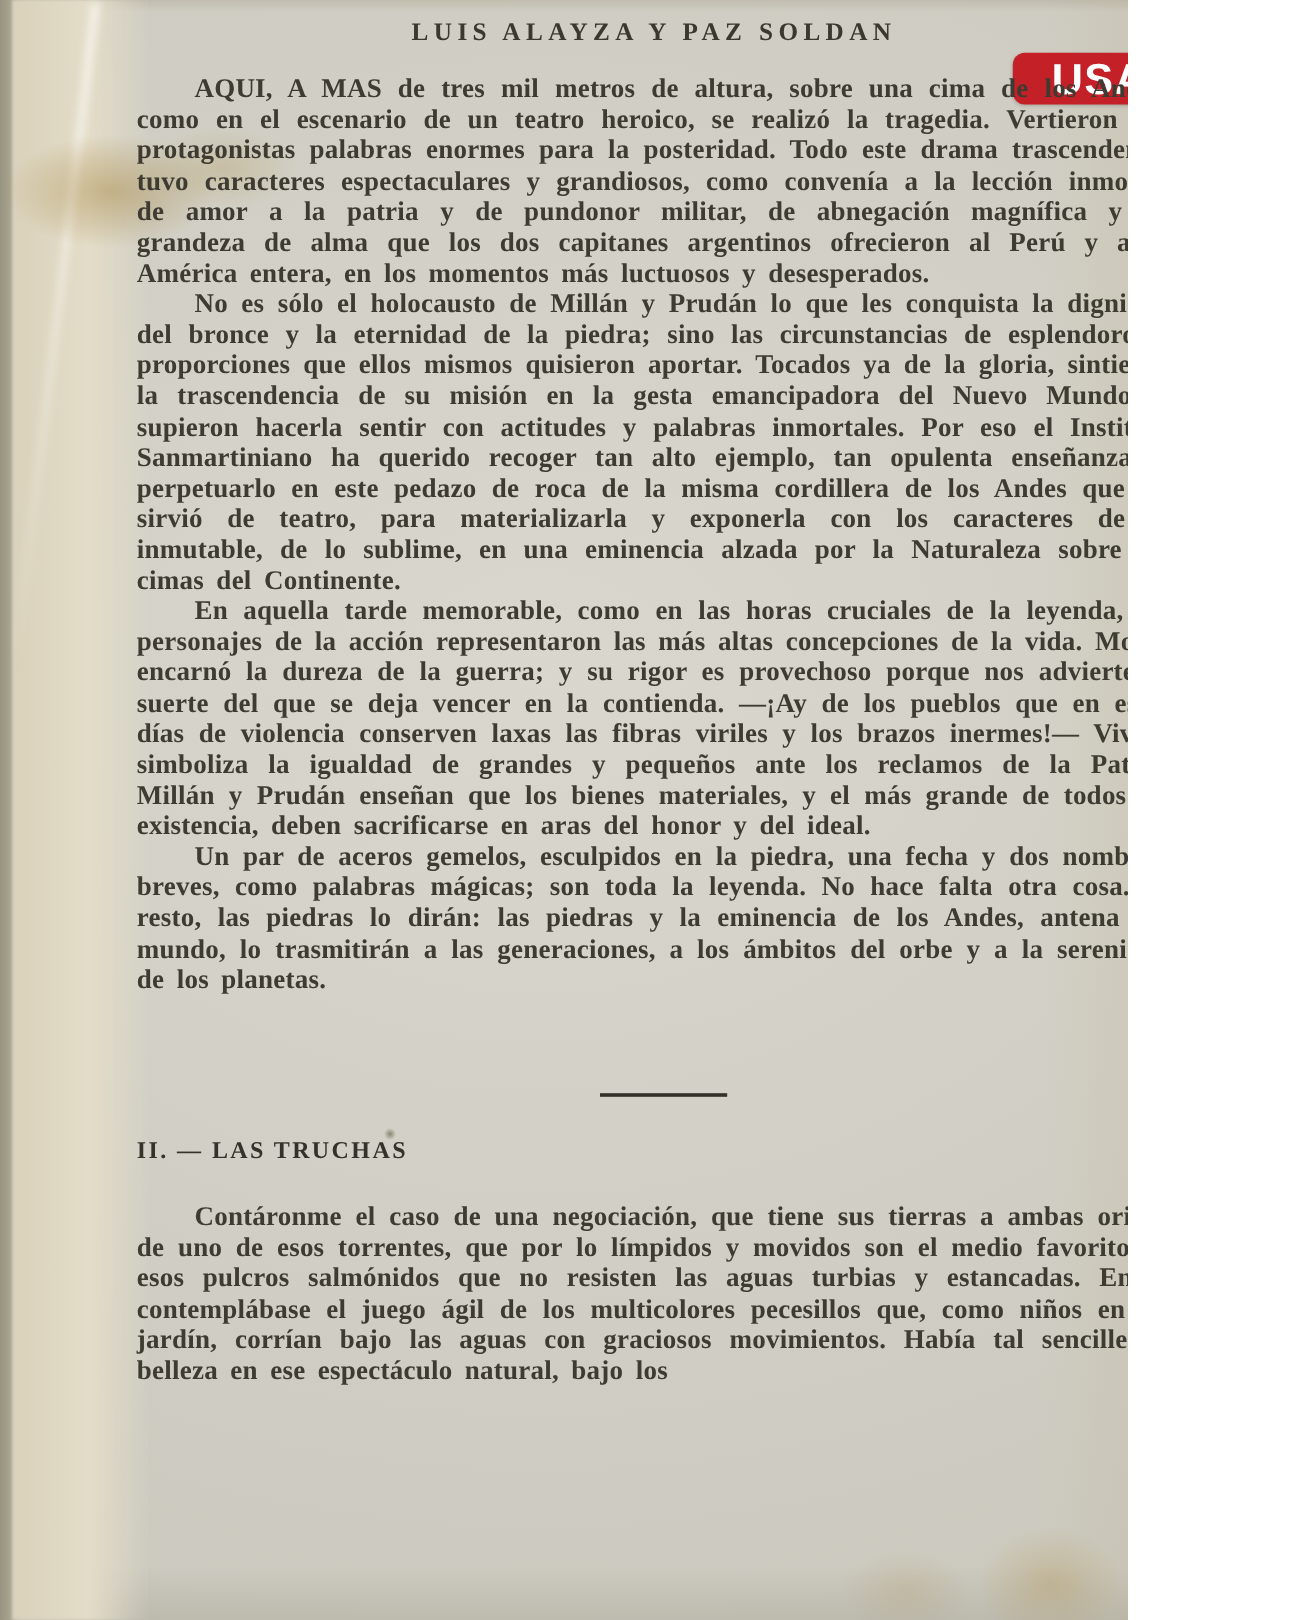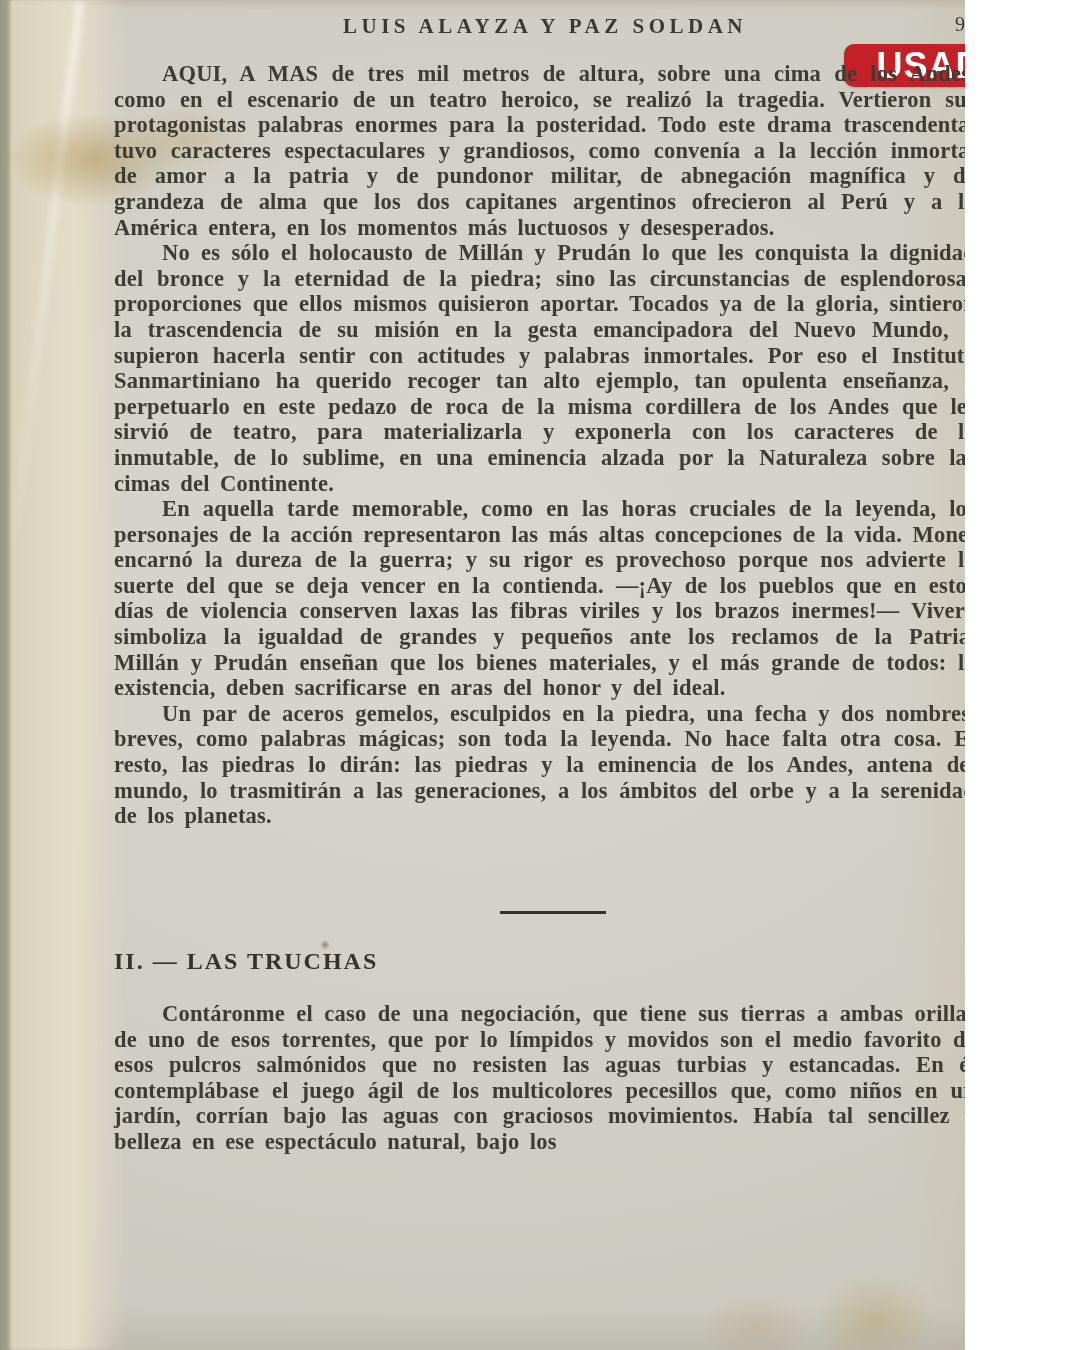--- a/index.html
+++ b/index.html
@@ -9,21 +9,20 @@
     position: relative;
     width: 940px;
     height: 1350px;
     overflow: hidden;
     background-color: #d6d4ca;
     background-image:
       linear-gradient(180deg, rgba(160,150,125,0.30) 0px, rgba(160,150,125,0) 10px),
       linear-gradient(0deg, rgba(120,115,95,0.18) 0px, rgba(120,115,95,0) 45px),
       linear-gradient(270deg, rgba(185,172,135,0.16) 0px, rgba(185,172,135,0) 70px),
       radial-gradient(1100px 850px at 48% 42%, rgba(255,255,255,0.07), rgba(95,92,75,0.09));
-    padding-left: 25px;
   }
 
   
   .edge-dark {
     position: absolute; left: 0; top: 0; width: 16px; height: 100%;
     background: linear-gradient(90deg, #97947f 0%, #aca893 70%, rgba(172,168,147,0) 100%);
   }
   .edge-cream {
     position: absolute; left: 10px; top: 0; width: 115px; height: 100%;
     background: linear-gradient(90deg, #d9d1ba 0%, #e3dcc8 55%, rgba(227,220,200,0) 100%);
@@ -93,21 +92,21 @@
   .block-2 { top: 1001px; }
 
   .section-divider {
     position: absolute; left: 500px; top: 911px;
     width: 106px; height: 3px;
     background: #33312a;
   }
 
   .section-heading {
     position: absolute; left: 114px; top: 948px;
-    font-size: 24px; font-weight: 700; letter-spacing: 2px;
+    font-size: 20px; font-weight: 700; letter-spacing: 2px;
     color: #34322a;
   }
 </style>
 </head>
 <body>
 
 <div class="page">
 
   <div class="edge-dark"></div>
   <div class="edge-cream"></div>

